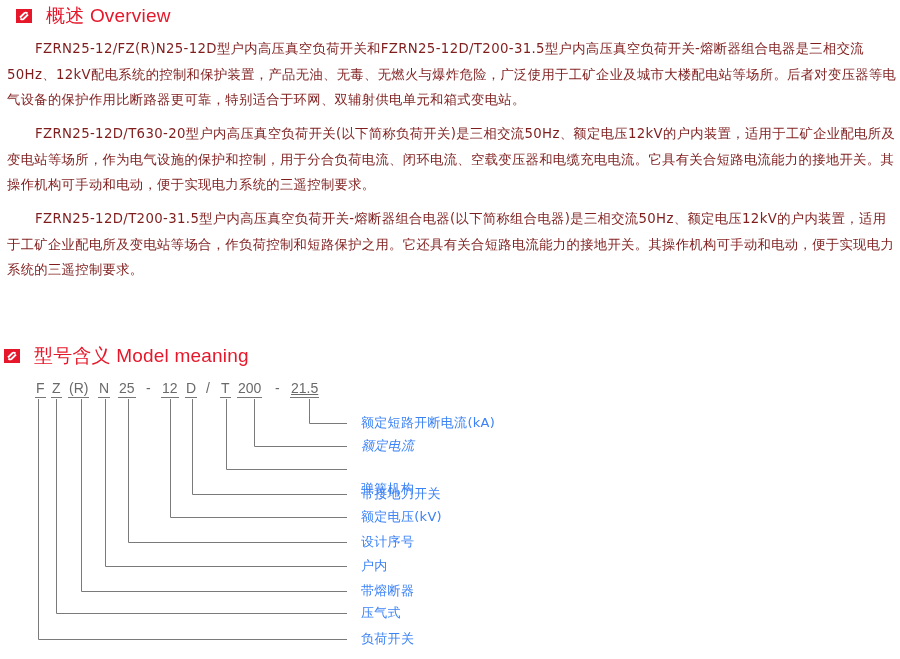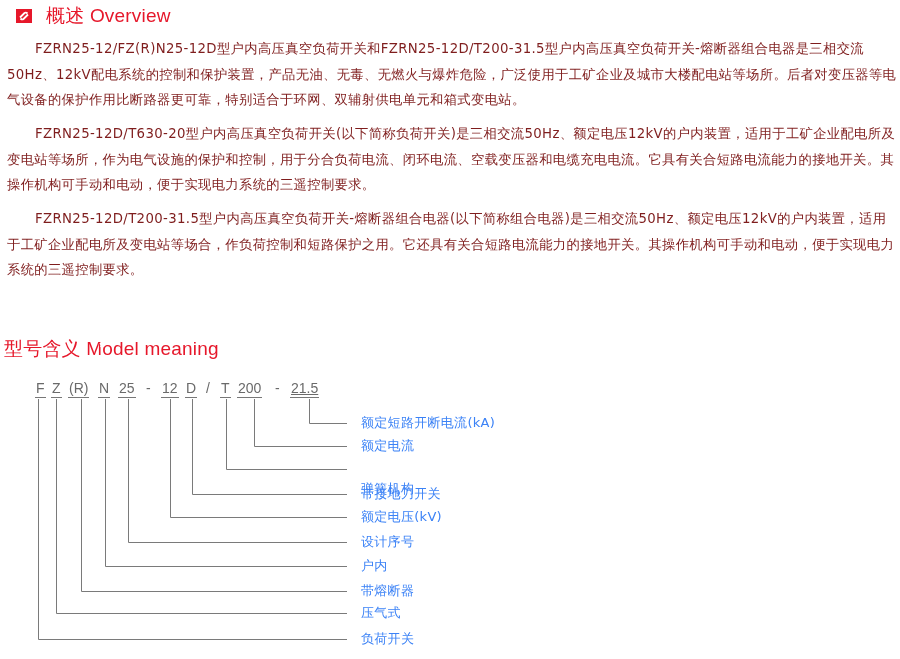--- a/index.html
+++ b/index.html
@@ -26,21 +26,21 @@
       <path d="M12 5.5 L7.5 10 Q6 11 4.5 9.5" stroke="#fff" stroke-width="1.8" fill="none"></path>
     </svg>
   </span>
   <span class="title-text">概述 Overview</span>
 </div>
 
 <p class="para" style="top:36px;"><span class="indent"></span><span>FZRN25-12/FZ(R)N25-12D型户内高压真空负荷开关和FZRN25-12D/T200-31.5型户内高压真空负荷开关-熔断器组合电器是三相交流50Hz、12kV配电系统的控制和保护装置，产品无油、无毒、无燃火与爆炸危险，广泛使用于工矿企业及城市大楼配电站等场所。后者对变压器等电气设备的保护作用比断路器更可靠，特别适合于环网、双辅射供电单元和箱式变电站。</span></p>
 <p class="para" style="top:121px;"><span class="indent"></span><span>FZRN25-12D/T630-20型户内高压真空负荷开关(以下简称负荷开关)是三相交流50Hz、额定电压12kV的户内装置，适用于工矿企业配电所及变电站等场所，作为电气设施的保护和控制，用于分合负荷电流、闭环电流、空载变压器和电缆充电电流。它具有关合短路电流能力的接地开关。其操作机构可手动和电动，便于实现电力系统的三遥控制要求。</span></p>
 <p class="para" style="top:206px;"><span class="indent"></span><span>FZRN25-12D/T200-31.5型户内高压真空负荷开关-熔断器组合电器(以下简称组合电器)是三相交流50Hz、额定电压12kV的户内装置，适用于工矿企业配电所及变电站等场合，作负荷控制和短路保护之用。它还具有关合短路电流能力的接地开关。其操作机构可手动和电动，便于实现电力系统的三遥控制要求。</span></p>
 
-<div class="section-title" style="top:336px;flex-direction:column;">
+<div class="section-title" style="top:344px;">
   <span class="badge">
     <svg width="16" height="14" viewBox="0 0 16 14">
       <path d="M4 8.5 L8.5 4 Q10 3 11.5 4.5" stroke="#fff" stroke-width="1.8" fill="none"></path>
       <path d="M12 5.5 L7.5 10 Q6 11 4.5 9.5" stroke="#fff" stroke-width="1.8" fill="none"></path>
     </svg>
   </span>
   <span class="title-text">型号含义 Model meaning</span>
 </div>
 
 <div>
@@ -77,21 +77,21 @@
 
       <polyline points="81.5,399 81.5,591.5 347,591.5"></polyline>
 
       <polyline points="56.5,399 56.5,613.5 347,613.5"></polyline>
 
       <polyline points="38.5,399 38.5,639.5 347,639.5"></polyline>
     </g>
   </svg>
 
   <span class="label" style="top:415px;">额定短路开断电流(kA)</span>
-  <span class="label" style="top:438px;">额定电流</span>
+  <span class="label" style="top:438px;font-style:italic;">额定电流</span>
   <span class="label" style="top:461px;margin-top:20px;">弹簧机构</span>
   <span class="label" style="top:486px;">带接地刀开关</span>
   <span class="label" style="top:509px;">额定电压(kV)</span>
   <span class="label" style="top:534px;">设计序号</span>
   <span class="label" style="top:558px;">户内</span>
   <span class="label" style="top:583px;">带熔断器</span>
   <span class="label" style="top:605px;">压气式</span>
   <span class="label" style="top:631px;">负荷开关</span>
 </div>
 

